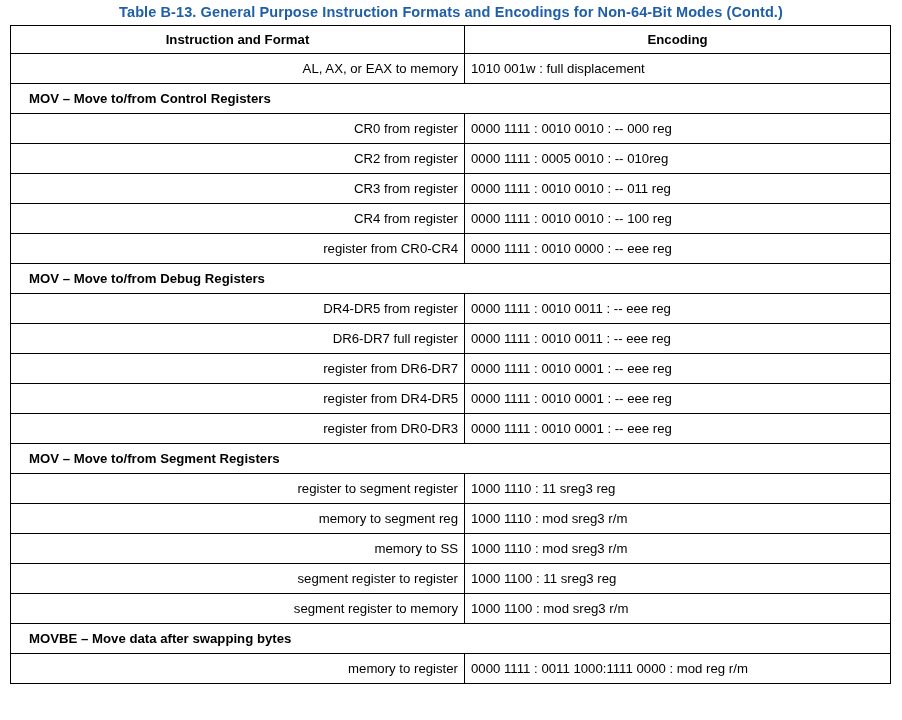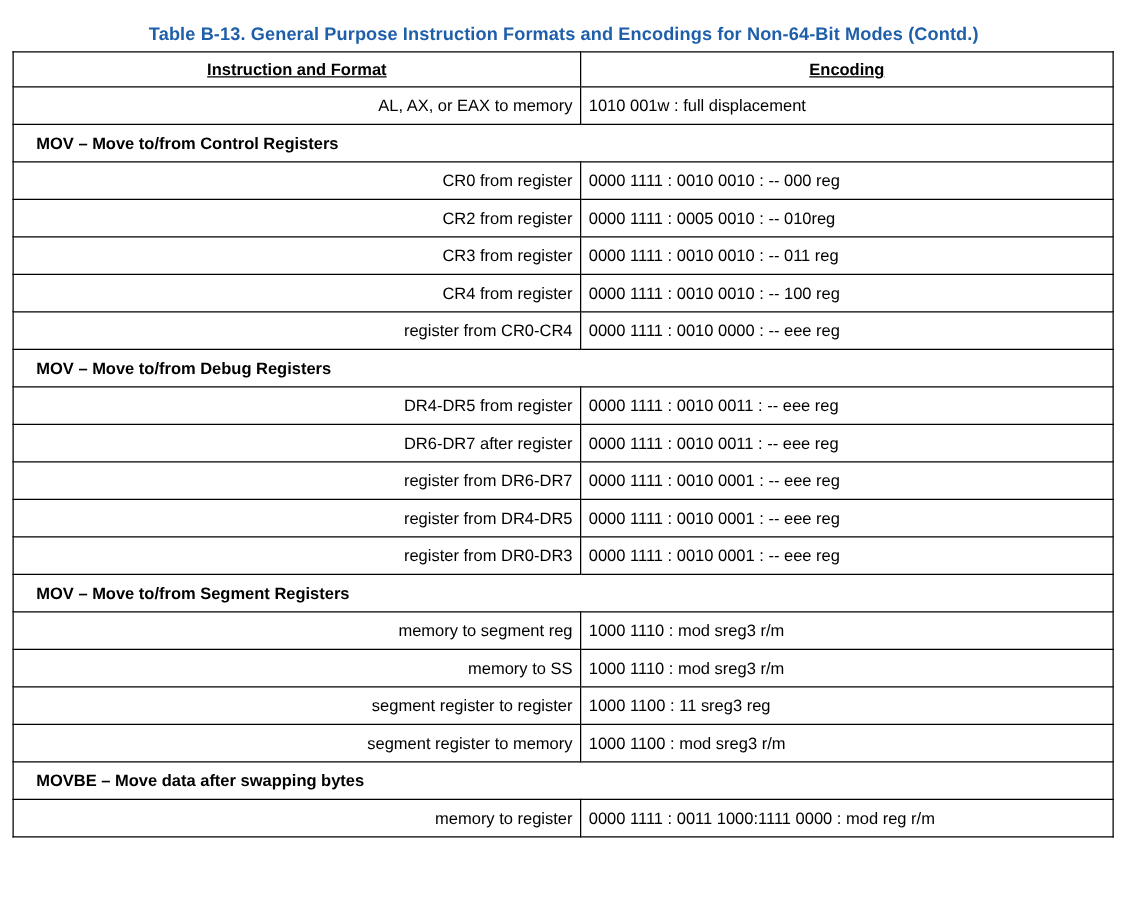--- a/index.html
+++ b/index.html
@@ -18,21 +18,20 @@
     width: 902px;
     position: relative;
   }
   .table-title {
     color: #1F5FA9;
     font-weight: bold;
     font-size: 14.5px;
     text-align: center;
     padding: 4px 0 5px 0;
     letter-spacing: 0.1px;
-    margin-top: 16px;
   }
   table.spec {
     border-collapse: collapse;
     width: 880px;
     margin: 0 10px;
     table-layout: fixed;
   }
   table.spec td, table.spec th {
     border: 1px solid #000000;
     font-size: 13.2px;
@@ -40,21 +39,20 @@
     line-height: 1.15;
   }
   col.c1 { width: 454px; }
   col.c2 { width: 426px; }
   th.hdr {
     text-align: center;
     font-weight: bold;
     font-size: 13.6px;
     height: 23px;
     padding: 2px 4px;
-    text-decoration: underline;
   }
   td.cell {
     height: 25px;
     padding: 2px 6px;
   }
   td.cell.indent {
     padding-left: 18px;
     text-align: right;
   }
   td.section {
@@ -111,37 +109,41 @@
           <td class="cell">0000 1111 : 0010 0000 : -- eee reg</td>
         </tr>
         <tr>
           <td class="section" colspan="2">MOV – Move to/from Debug Registers</td>
         </tr>
         <tr>
           <td class="cell indent">DR4-DR5 from register</td>
           <td class="cell">0000 1111 : 0010 0011 : -- eee reg</td>
         </tr>
         <tr>
-          <td class="cell indent">DR6-DR7 after register</td>
+          <td class="cell indent">DR6-DR7 full register</td>
           <td class="cell">0000 1111 : 0010 0011 : -- eee reg</td>
         </tr>
         <tr>
           <td class="cell indent">register from DR6-DR7</td>
           <td class="cell">0000 1111 : 0010 0001 : -- eee reg</td>
         </tr>
         <tr>
           <td class="cell indent">register from DR4-DR5</td>
           <td class="cell">0000 1111 : 0010 0001 : -- eee reg</td>
         </tr>
         <tr>
           <td class="cell indent">register from DR0-DR3</td>
           <td class="cell">0000 1111 : 0010 0001 : -- eee reg</td>
         </tr>
         <tr>
           <td class="section" colspan="2">MOV – Move to/from Segment Registers</td>
+        </tr>
+        <tr>
+          <td class="cell indent">register to segment register</td>
+          <td class="cell">1000 1110 : 11 sreg3 reg</td>
         </tr>
         <tr>
           <td class="cell indent">memory to segment reg</td>
           <td class="cell">1000 1110 : mod sreg3 r/m</td>
         </tr>
         <tr>
           <td class="cell indent">memory to SS</td>
           <td class="cell">1000 1110 : mod sreg3 r/m</td>
         </tr>
         <tr>

